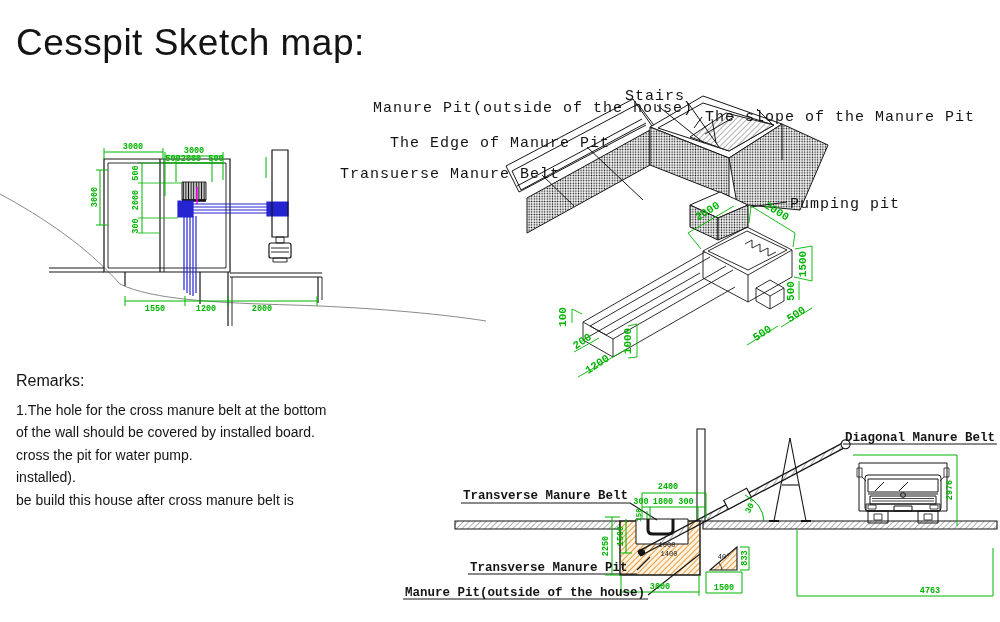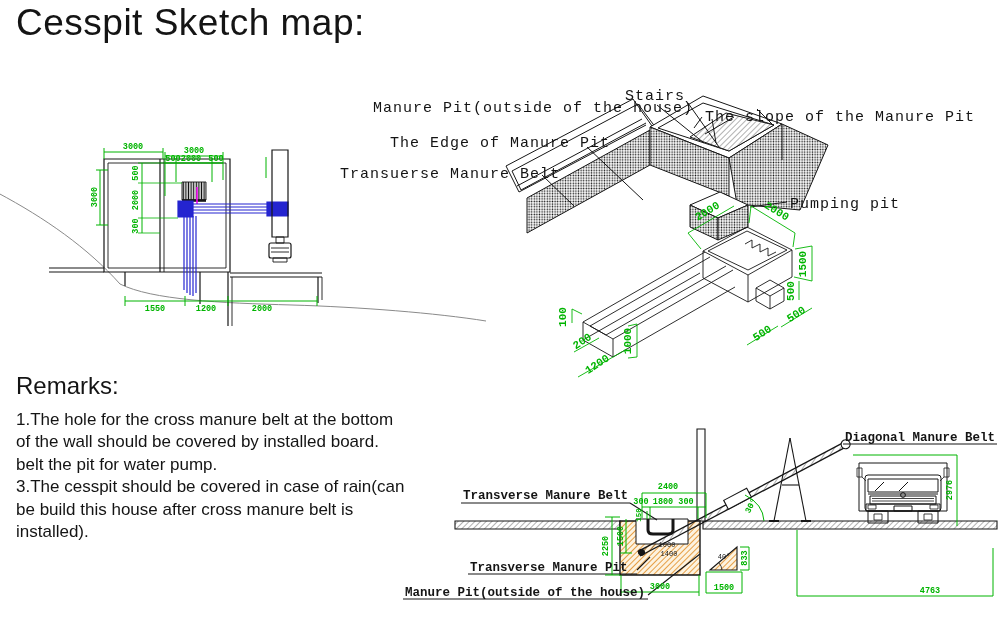--- a/index.html
+++ b/index.html
@@ -1,44 +1,43 @@
 <!DOCTYPE html>
 <html><head>
 <meta charset="utf-8">
 <style>
   html,body{margin:0;padding:0;background:#fff;}
   body{width:1000px;height:622px;position:relative;overflow:hidden;
        font-family:"Liberation Sans",sans-serif;color:#141414;}
-  #title{position:absolute;left:16px;top:2px;font-size:37px;letter-spacing:.5px;}
+  #title{position:absolute;left:16px;top:22px;font-size:37px;letter-spacing:.5px;}
   #remarks{position:absolute;left:16px;top:372px;width:460px;}
-  #remarks .rh{font-size:24px;margin-bottom:9px;}
-  #remarks .rl{font-size:17px;line-height:22.4px;}
+  #remarks .rh{font-size:16px;margin-bottom:9px;}
+  #remarks .rl{font-size:14px;line-height:22.4px;}
   svg{position:absolute;left:0;top:0;}
   text{font-family:"Liberation Mono","DejaVu Sans Mono",monospace;fill:#141414;}
   .cad{font-size:15px;letter-spacing:1px;}
   .cadb{font-size:12.5px;font-weight:700;}
   .dim{font-size:8.5px;font-weight:700;fill:#00b400;}
   .dimL{font-size:11px;font-weight:700;fill:#00b400;}
   .dimS{font-size:7.5px;font-weight:700;fill:#00b400;}
   .blk{font-size:7px;fill:#141414;}
   line,polyline,path,rect,polygon,circle{vector-effect:non-scaling-stroke;}
 </style>
 </head>
 <body>
 
 <div id="title">Cesspit Sketch map:</div>
 
 <div id="remarks">
   <div class="rh">Remarks:</div>
   <div class="rl">1.The hole for the cross manure belt at the bottom</div>
   <div class="rl">of the wall should be covered by installed board.</div>
-  <div class="rl">belt the pit for water pump.</div>
-  <div class="rl">3.The cesspit should be covered in case of rain(can</div>
+  <div class="rl">cross the pit for water pump.</div>
+  <div class="rl">installed).</div>
   <div class="rl">be build this house after cross manure belt is</div>
-  <div class="rl">installed).</div>
 </div>
 
 <svg width="1000" height="622" viewBox="0 0 1000 622">
   <defs>
     <pattern id="stip" width="2.6" height="2.6" patternUnits="userSpaceOnUse">
       <rect width="2.6" height="2.6" fill="#fff"></rect>
         <circle cx="1.3" cy="1.3" r="0.78" fill="#161616"></circle>
     </pattern>
     <pattern id="hOr" width="4" height="4" patternUnits="userSpaceOnUse" patternTransform="rotate(45)">
       <rect width="4" height="4" fill="#fdf3e0"></rect>

